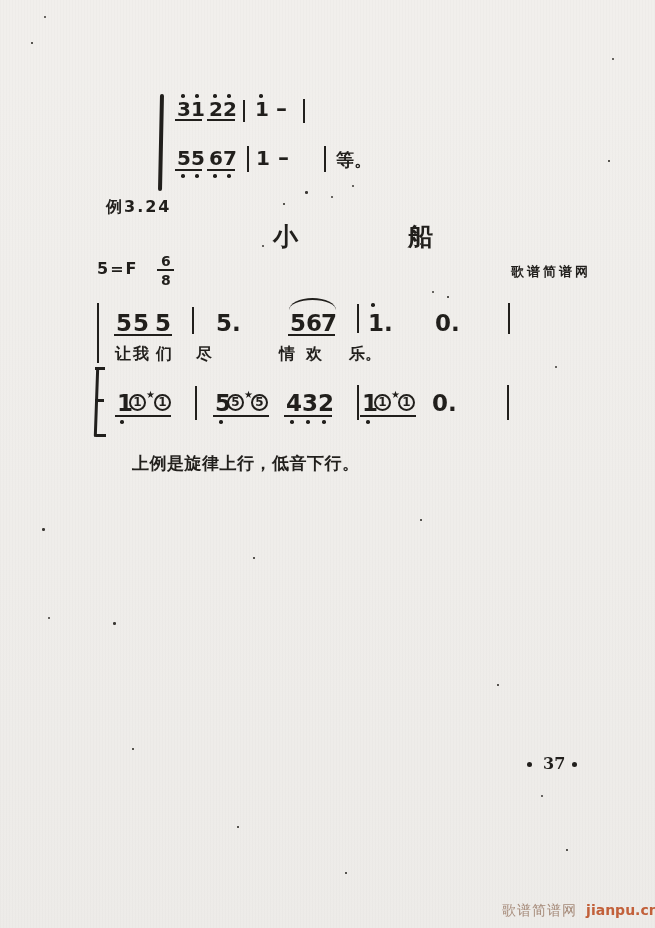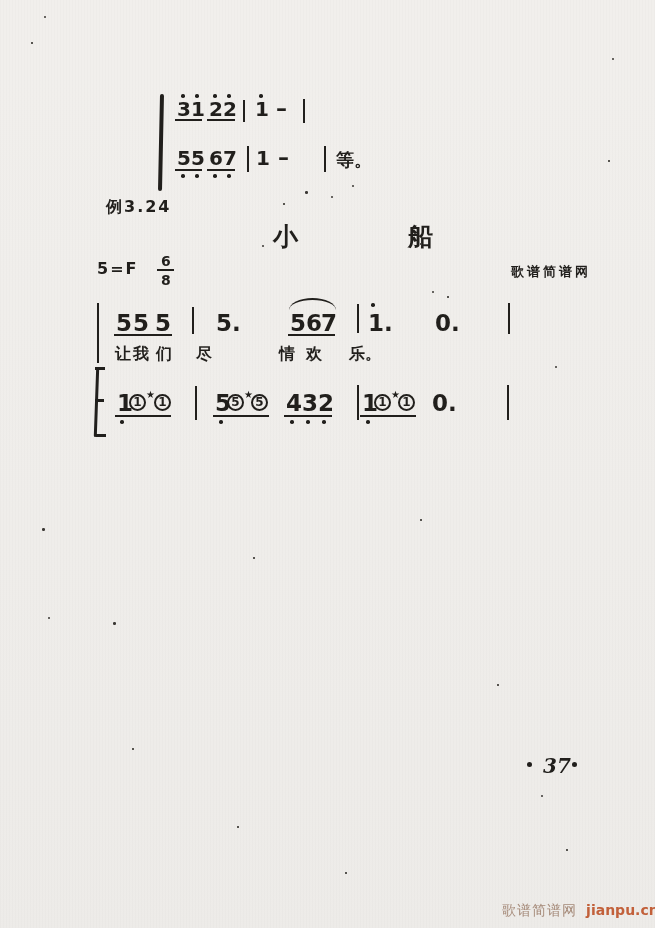--- a/index.html
+++ b/index.html
@@ -27,21 +27,21 @@
   .circ{box-sizing:border-box;width:17px;height:17px;border:2px solid #211f1c;border-radius:50%;
         font-size:12px;font-weight:bold;text-align:center;line-height:13px;}
   .star{font-size:10px;font-weight:bold;line-height:1;}
   .cjk{font-family:"DejaVu Sans","Liberation Sans",sans-serif;}
   .slur{width:47px;height:10px;border-top:2.5px solid #211f1c;border-radius:50% 50% 0 0/100% 100% 0 0;}
   .bracket-bar{width:4px;background:#211f1c;border-radius:2px;}
   .tick{height:2.5px;background:#211f1c;}
   .speck{background:#3a3733;border-radius:50%;}
   .wm-cn{font-size:14px;letter-spacing:1px;}
   .wm-en{font-size:14px;font-weight:bold;}
-  .pgnum{font-family:"DejaVu Serif","Liberation Serif",serif;font-style:italic;font-weight:bold;font-size:20px;line-height:1;}
+  .pgnum{font-family:"DejaVu Serif","Liberation Serif",serif;font-weight:bold;font-size:16px;line-height:1;}
   .pgdot{width:5px;height:5px;border-radius:50%;background:#211f1c;}
 </style>
 </head>
 <body>
 
 <div class="page">
 
   <div>
     <div class="abs bracket-bar" style="left:159px;top:94px;height:97px;transform:rotate(1.2deg);"></div>
 
@@ -164,20 +164,21 @@
     <span class="abs star" style="left:391px;top:390px;">★</span>
     <div class="abs circ" style="left:398px;top:394px;">1</div>
     <div class="abs ul" style="left:360px;top:415px;width:56px;"></div>
     <div class="abs odot" style="left:366px;top:420px;"></div>
 
     <span class="abs md" style="left:432px;top:392px;">0.</span>
 
     <div class="abs bl" style="left:507px;top:385px;height:35px;"></div>
   </div>
 
+  <span class="abs cjk" style="left:132px;top:452px;font-size:17px;font-weight:bold;letter-spacing:0.5px;">上例是旋律上行，低音下行。</span>
 
   <div>
     <div class="abs pgdot" style="left:527px;top:762px;"></div>
     <span class="abs pgnum" style="left:543px;top:756px;">37</span>
     <div class="abs pgdot" style="left:572px;top:762px;"></div>
   </div>
 
   <div class="abs" style="left:502px;top:900px;white-space:nowrap;">
     <span class="wm-cn cjk" style="color:#a58a79;margin-top:30px;">歌谱简谱网</span>
     <span class="wm-en" style="color:#c2603a;margin-left:4px;">jianpu.cn</span>

